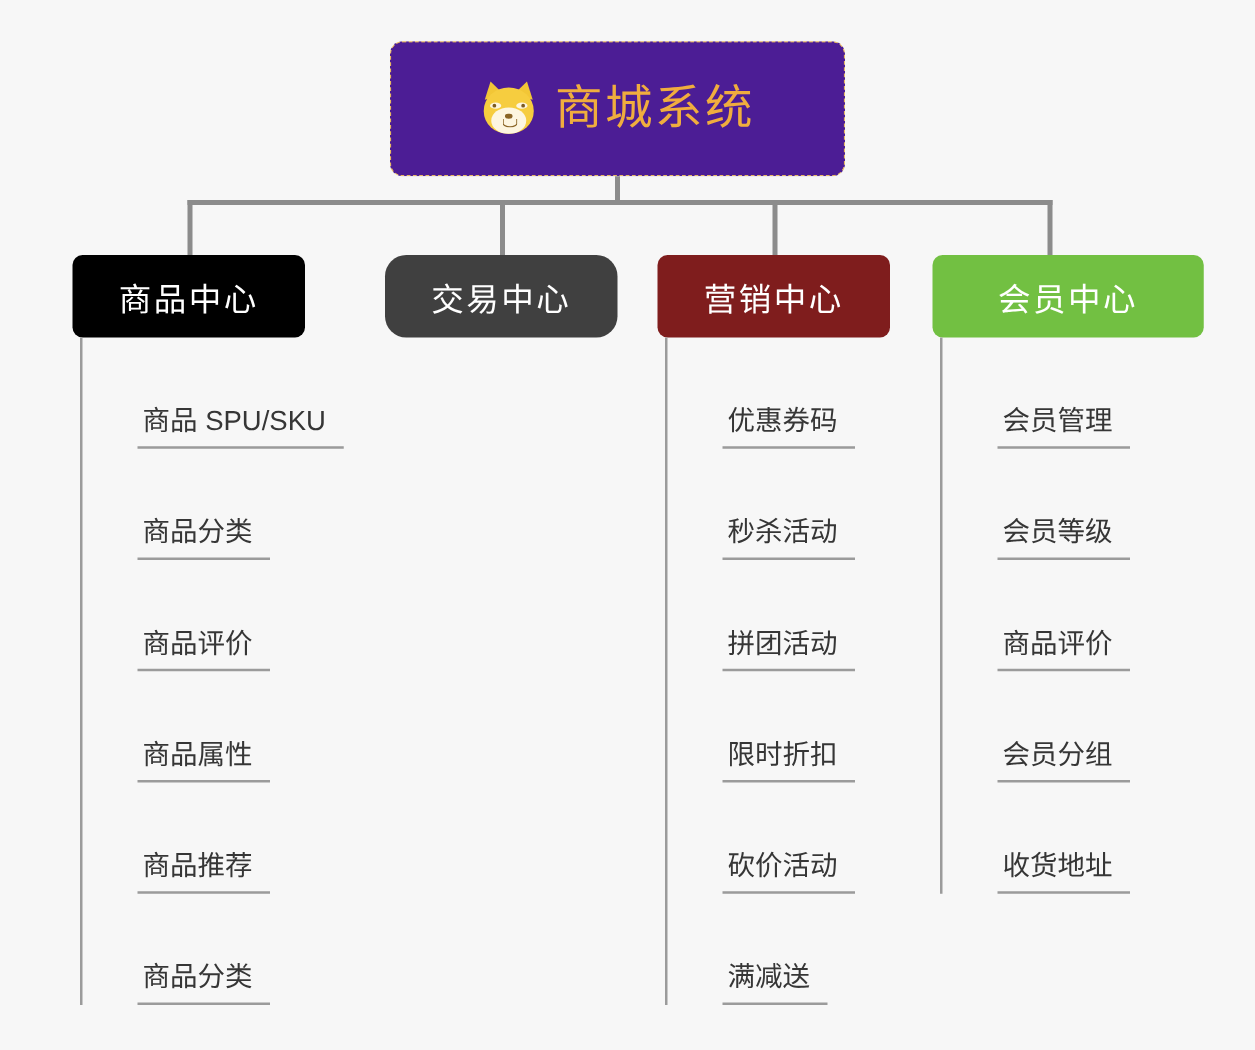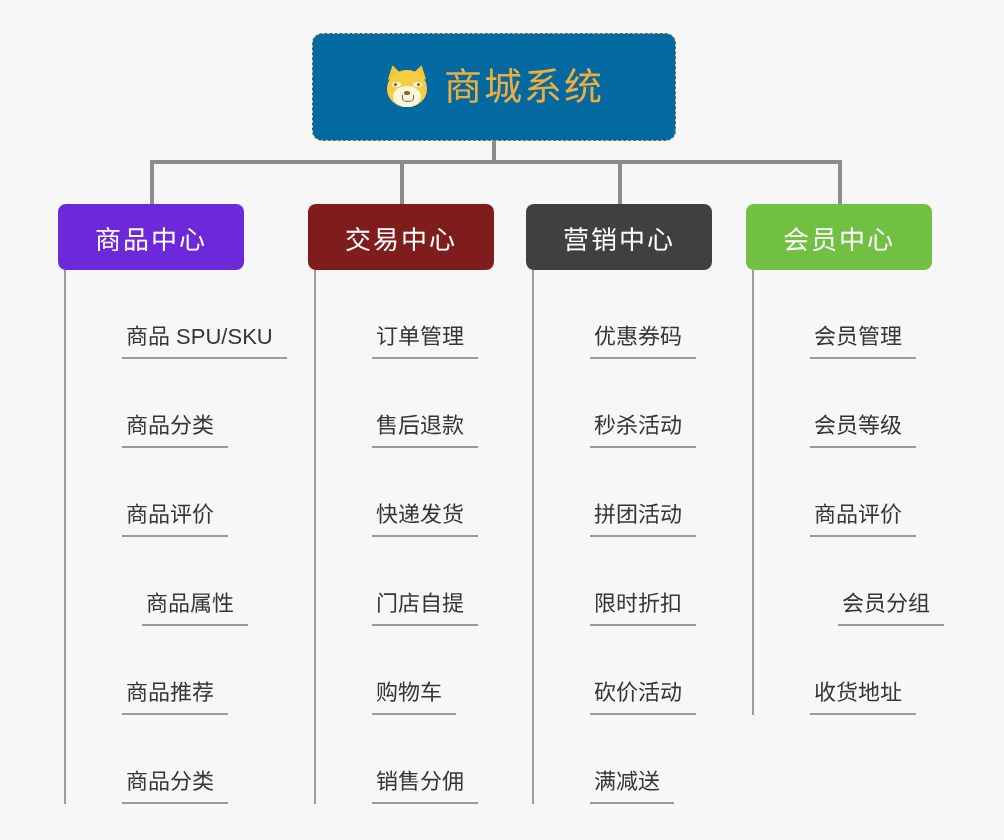--- a/index.html
+++ b/index.html
@@ -137,27 +137,27 @@
     align-items: center;
     justify-content: center;
     color: #ffffff;
     font-size: 26px;
     letter-spacing: 2px;
     box-sizing: border-box;
   }
   .col-0 .cat-header { width: 186px; }
   .col-1 .cat-header { width: 186px; }
   .col-2 .cat-header { width: 186px; }
-  .col-3 .cat-header { width: 186px; }
+  .col-3 .cat-header { width: 217px; }
 
   
   .leaf-list {
     position: relative;
     margin-left: 6px;
-    padding-left: 16px;
+    padding-left: 4px;
     border-left: 2px solid #9b9b9b;
     padding-top: 0;
   }
   .leaf {
     height: 89px;
     display: flex;
     align-items: flex-end;
     padding-left: 40px;
     box-sizing: border-box;
   }
@@ -168,21 +168,21 @@
     padding: 0 14px 8px 4px;
     border-bottom: 2px solid #9b9b9b;
     white-space: nowrap;
   }
 </style>
 </head>
 <body>
 
 <div id="mindmap" style="background: rgb(247, 247, 247);">
 
-  <div class="root-node" style="border-color: rgb(232, 185, 100); background: #0369a1;">
+  <div class="root-node" style="border-color: rgb(232, 185, 100); background: #4c1d95;">
     <div class="root-emoji">
       <div class="shiba">
         <div class="ear left"></div>
         <div class="ear right"></div>
         <div class="head"></div>
         <div class="muzzle"></div>
         <div class="eye left"></div>
         <div class="eye right"></div>
         <div class="pupil left"></div>
         <div class="pupil right"></div>
@@ -194,73 +194,53 @@
   </div>
 
   <div class="conn conn-root-stem" style="background: rgb(140, 140, 140);"></div>
   <div class="conn conn-root-bar" style="background: rgb(140, 140, 140);"></div>
   <div class="conn conn-drop" style="left: 150px; background: rgb(140, 140, 140);"></div>
   <div class="conn conn-drop" style="left: 400px; background: rgb(140, 140, 140);"></div>
   <div class="conn conn-drop" style="left: 618px; background: rgb(140, 140, 140);"></div>
   <div class="conn conn-drop" style="left: 838px; background: rgb(140, 140, 140);"></div>
 
   <div class="column col-0">
-    <div class="cat-header" style="background: #6d28d9;">
+    <div class="cat-header" style="background: #000000;">
       <span>商品中心</span>
     </div>
     <div class="leaf-list" style="border-left-color: rgb(155, 155, 155);">
       <div class="leaf">
           <span class="leaf-label" style="border-bottom-color: rgb(155, 155, 155);">商品 SPU/SKU</span>
         </div>
       <div class="leaf">
           <span class="leaf-label" style="border-bottom-color: rgb(155, 155, 155);">商品分类</span>
         </div>
       <div class="leaf">
           <span class="leaf-label" style="border-bottom-color: rgb(155, 155, 155);">商品评价</span>
         </div>
       <div class="leaf">
-          <span class="leaf-label" style="border-bottom-color: rgb(155, 155, 155); margin-left: 20px;">商品属性</span>
+          <span class="leaf-label" style="border-bottom-color: rgb(155, 155, 155);">商品属性</span>
         </div>
       <div class="leaf">
           <span class="leaf-label" style="border-bottom-color: rgb(155, 155, 155);">商品推荐</span>
         </div>
       <div class="leaf">
           <span class="leaf-label" style="border-bottom-color: rgb(155, 155, 155);">商品分类</span>
         </div>
     </div>
   </div>
 
   <div class="column col-1">
+    <div class="cat-header" style="background: #404040; border-radius: 17px;">
+      <span>交易中心</span>
+    </div>
+  </div>
+
+  <div class="column col-2">
     <div class="cat-header" style="background: #7f1d1d;">
-      <span>交易中心</span>
-    </div>
-    <div class="leaf-list" style="border-left-color: rgb(155, 155, 155);">
-      <div class="leaf">
-          <span class="leaf-label" style="border-bottom-color: rgb(155, 155, 155);">订单管理</span>
-        </div>
-      <div class="leaf">
-          <span class="leaf-label" style="border-bottom-color: rgb(155, 155, 155);">售后退款</span>
-        </div>
-      <div class="leaf">
-          <span class="leaf-label" style="border-bottom-color: rgb(155, 155, 155);">快递发货</span>
-        </div>
-      <div class="leaf">
-          <span class="leaf-label" style="border-bottom-color: rgb(155, 155, 155);">门店自提</span>
-        </div>
-      <div class="leaf">
-          <span class="leaf-label" style="border-bottom-color: rgb(155, 155, 155);">购物车</span>
-        </div>
-      <div class="leaf">
-          <span class="leaf-label" style="border-bottom-color: rgb(155, 155, 155);">销售分佣</span>
-        </div>
-    </div>
-  </div>
-
-  <div class="column col-2">
-    <div class="cat-header" style="background: #404040;">
       <span>营销中心</span>
     </div>
     <div class="leaf-list" style="border-left-color: rgb(155, 155, 155); font-family: Liberation Serif, serif;">
       <div class="leaf">
           <span class="leaf-label" style="border-bottom-color: rgb(155, 155, 155);">优惠券码</span>
         </div>
       <div class="leaf">
           <span class="leaf-label" style="border-bottom-color: rgb(155, 155, 155);">秒杀活动</span>
         </div>
       <div class="leaf">
@@ -286,21 +266,21 @@
       <div class="leaf">
           <span class="leaf-label" style="border-bottom-color: rgb(155, 155, 155);">会员管理</span>
         </div>
       <div class="leaf">
           <span class="leaf-label" style="border-bottom-color: rgb(155, 155, 155);">会员等级</span>
         </div>
       <div class="leaf">
           <span class="leaf-label" style="border-bottom-color: rgb(155, 155, 155);">商品评价</span>
         </div>
       <div class="leaf">
-          <span class="leaf-label" style="border-bottom-color: rgb(155, 155, 155); margin-left: 28px;">会员分组</span>
+          <span class="leaf-label" style="border-bottom-color: rgb(155, 155, 155);">会员分组</span>
         </div>
       <div class="leaf">
           <span class="leaf-label" style="border-bottom-color: rgb(155, 155, 155);">收货地址</span>
         </div>
     </div>
   </div>
 
 </div>
 
 </body></html>

